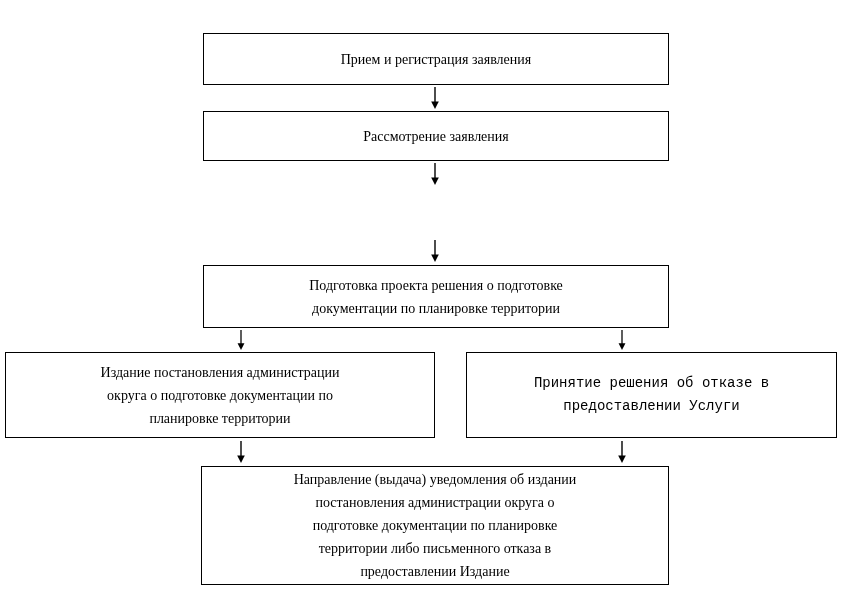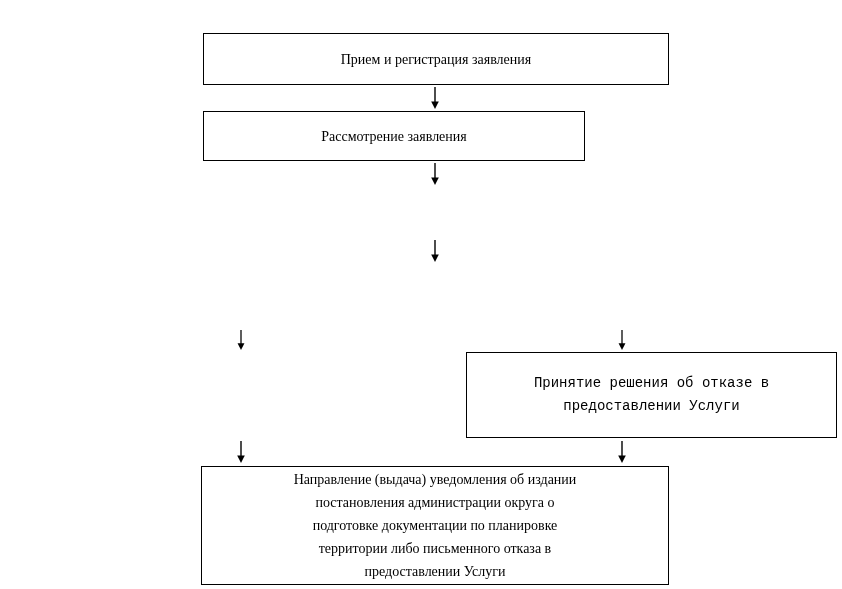--- a/index.html
+++ b/index.html
@@ -28,21 +28,21 @@
   }
   .node-label {
     display: block;
     white-space: pre-line;
     text-align: center;
     font-size: 14px;
     line-height: 23px;
   }
   
   .n1 { left: 203px; top: 33px;  width: 466px; height: 52px; }
-  .n2 { left: 203px; top: 111px; width: 382px; height: 50px; }
+  .n2 { left: 203px; top: 111px; width: 466px; height: 50px; }
   .n3 { left: 203px; top: 187px; width: 466px; height: 51px; }
   .n4 { left: 203px; top: 265px; width: 466px; height: 63px; }
   .n5 { left: 5px;   top: 352px; width: 430px; height: 86px; }
   .n6 { left: 466px; top: 352px; width: 371px; height: 86px; font-family: Liberation Mono, monospace; }
   .n7 { left: 201px; top: 466px; width: 468px; height: 119px; }
   
   .arrow {
     position: absolute;
     width: 14px;
     height: 22px;
@@ -84,35 +84,44 @@
   </div>
 
 
   <div class="arrow a3">
     <svg viewBox="0 0 14 22" xmlns="http://www.w3.org/2000/svg">
       <line x1="7" y1="0" x2="7" y2="16" stroke="#000000" stroke-width="1.4"></line>
       <polygon points="3.2,14.5 10.8,14.5 7,22" fill="#000000"></polygon>
     </svg>
   </div>
 
+  <div class="node n4">
+    <span class="node-label">Подготовка проекта решения о подготовке
+документации по планировке территории</span>
+  </div>
 
   <div class="arrow a4">
     <svg viewBox="0 0 14 22" xmlns="http://www.w3.org/2000/svg">
       <line x1="7" y1="0" x2="7" y2="16" stroke="#000000" stroke-width="1.4"></line>
       <polygon points="3.2,14.5 10.8,14.5 7,22" fill="#000000"></polygon>
     </svg>
   </div>
 
   <div class="arrow a5">
     <svg viewBox="0 0 14 22" xmlns="http://www.w3.org/2000/svg">
       <line x1="7" y1="0" x2="7" y2="16" stroke="#000000" stroke-width="1.4"></line>
       <polygon points="3.2,14.5 10.8,14.5 7,22" fill="#000000"></polygon>
     </svg>
   </div>
 
+  <div class="node n5">
+    <span class="node-label">Издание постановления администрации
+округа о подготовке документации по
+планировке территории</span>
+  </div>
 
   <div class="node n6">
     <span class="node-label">Принятие решения об отказе в
 предоставлении Услуги</span>
   </div>
 
   <div class="arrow a6">
     <svg viewBox="0 0 14 22" xmlns="http://www.w3.org/2000/svg">
       <line x1="7" y1="0" x2="7" y2="16" stroke="#000000" stroke-width="1.4"></line>
       <polygon points="3.2,14.5 10.8,14.5 7,22" fill="#000000"></polygon>
@@ -124,16 +133,16 @@
       <line x1="7" y1="0" x2="7" y2="16" stroke="#000000" stroke-width="1.4"></line>
       <polygon points="3.2,14.5 10.8,14.5 7,22" fill="#000000"></polygon>
     </svg>
   </div>
 
   <div class="node n7">
     <span class="node-label">Направление (выдача) уведомления об издании
 постановления администрации округа о
 подготовке документации по планировке
 территории либо письменного отказа в
-предоставлении Услуги</span>
+предоставлении Издание</span>
   </div>
 
 </div>
 
 </body></html>

